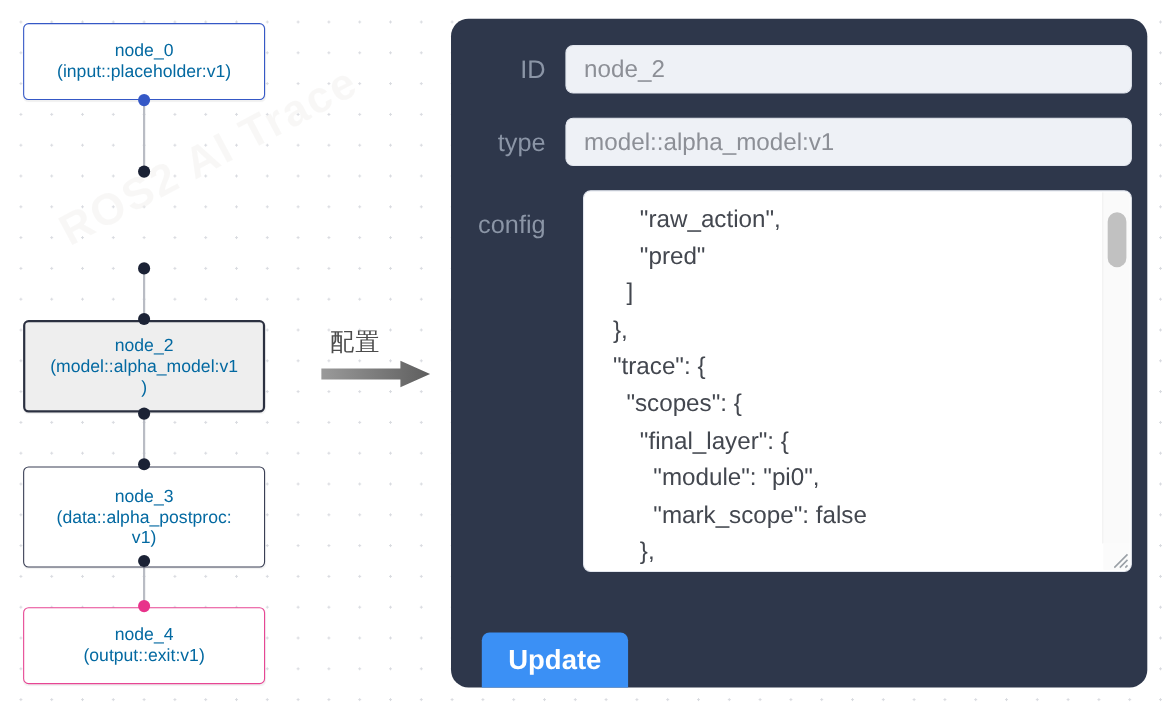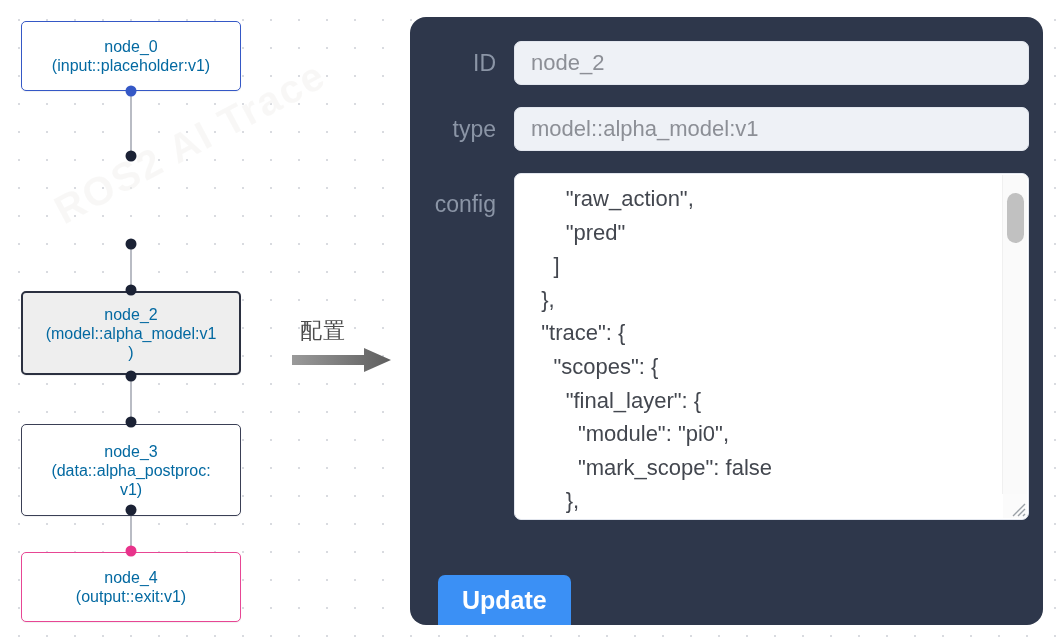--- a/index.html
+++ b/index.html
@@ -132,21 +132,21 @@
     border: 1px solid #e2e6ee;
     border-radius: 7px;
     box-sizing: border-box;
     display: flex;
     align-items: center;
     padding: 0 16px;
     color: #8c8f96;
     font-size: 22px;
     font-family: "Liberation Sans", sans-serif;
   }
-  .config-row { display: flex; align-items: flex-start; }
+  .config-row { display: flex; align-items: flex-start; gap: 16px; }
   .config-row .field-label { padding-top: 18px; }
   #config-box {
     position: relative;
     flex: 1 1 auto;
     height: 347px;
     background: #ffffff;
     border: 1px solid #e2e6ee;
     border-radius: 7px;
     box-sizing: border-box;
     overflow: hidden;
@@ -243,21 +243,21 @@
   </div>
   <span class="port" style="left:131px; top:422px;"></span>
   <span class="port" style="left:131px; top:510px;"></span>
 
   <div class="node accent-pink" style="left:21px; top:552px; height:70px;">
     <span class="node-label">node_4
 (output::exit:v1)</span>
   </div>
   <span class="port pink" style="left:131px; top:551px;"></span>
 
-  <div id="arrow-group" style="left:292px; top:316px; width:100px; height:55px;">
+  <div id="arrow-group" style="left:292px; top:296px; width:100px; height:55px;">
     <span id="arrow-label" style="left:8px; top:0px;">配置</span>
     <svg width="100" height="26" viewBox="0 0 100 26" style="position:absolute; left:0; top:31px;">
       <defs>
         <linearGradient id="arrGrad" x1="0" y1="0" x2="1" y2="0">
           <stop offset="0%" stop-color="#9a9a9a"></stop>
           <stop offset="100%" stop-color="#5e5e5e"></stop>
         </linearGradient>
       </defs>
       <path d="M0 8 L72 8 L72 1 L99 13 L72 25 L72 18 L0 18 Z" fill="url(#arrGrad)"></path>
     </svg>

